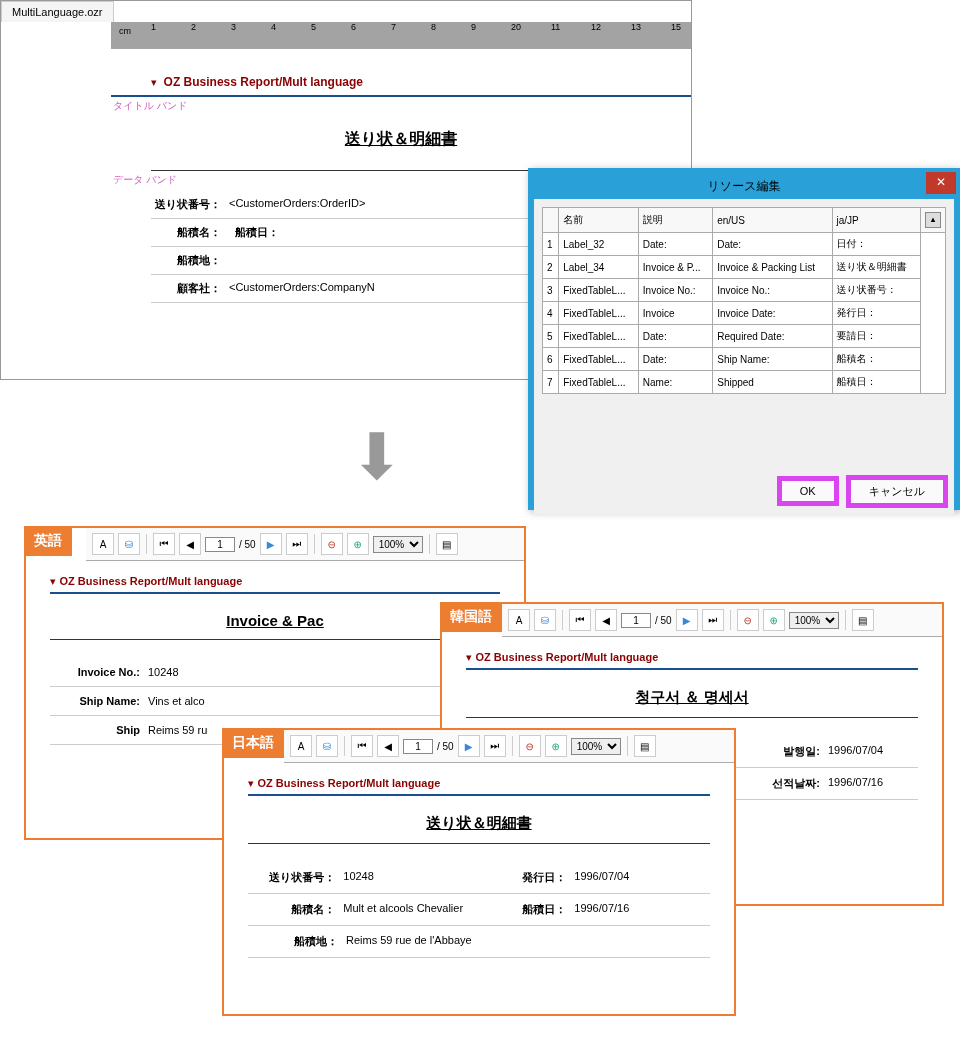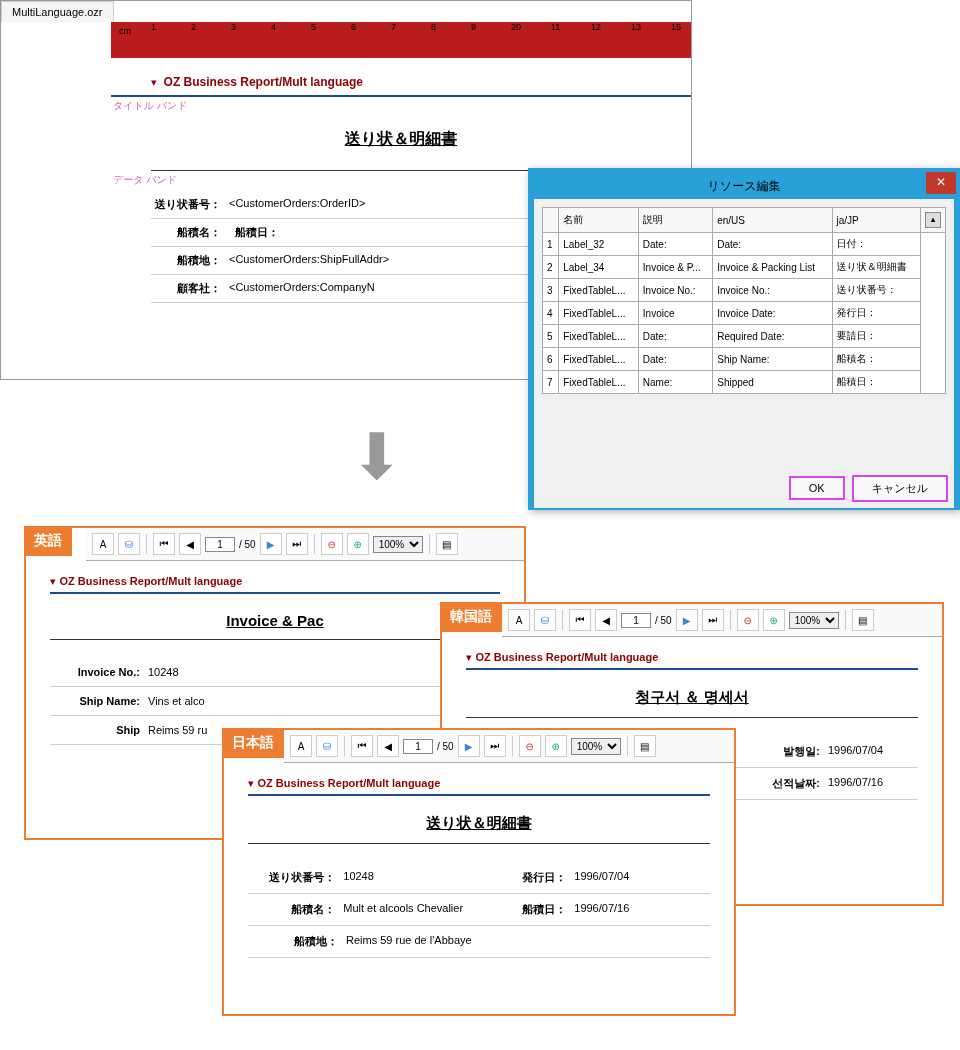--- a/index.html
+++ b/index.html
@@ -1,18 +1,18 @@
 <!DOCTYPE html>
 <html><head>
 <meta charset="utf-8">
 <style>
 body{margin:0;font-family:Arial,sans-serif;font-size:11px;background:#fff;width:960px;height:1050px;position:relative}
 .designer{position:absolute;left:0;top:0;width:690px;height:378px;border:1px solid #999;background:#fff}
 .tab{padding:4px 10px;border:1px solid #ccc;border-bottom:none;background:#f5f5f5;display:inline-block;font-size:11px}
-.ruler{height:36px;background:#b91c1c;position:relative;font-size:9px;color:#000;margin-left:110px}
+.ruler{height:27px;background:#a3a3a3;position:relative;font-size:9px;color:#000;margin-left:110px}
 .ruler-unit{position:absolute;left:8px;top:4px;font-size:9px;color:#000}
 .ruler-tick{position:absolute;top:0;font-size:9px}
 .side-col{position:absolute;left:0;top:42px;width:109px;height:335px;border-right:1px solid #aaa;background:#f8f8f8}
 .side-cell{border-bottom:1px solid #ccc;padding:4px;font-size:10px;height:20px}
 .side-cell.tall{height:180px}
 .data-icon{display:inline-block;width:12px;height:10px;background:#3a87d4;margin-right:2px;vertical-align:middle}
 .design-area{position:absolute;left:110px;top:42px;right:0;bottom:0;overflow:hidden}
 .band-label{font-size:10px;color:#d060c0;padding:2px}
 .page-header{border-bottom:2px solid #1a4f8f;padding: 6px 40px}
 .page-header-text{color:#8b0000;font-weight:bold;font-size:12px}
@@ -25,21 +25,21 @@
 .data-val{flex:1}
 .data-lbl2{font-weight:bold;width:50px;text-align:right}
 .dialog{position:absolute;left:528px;top:168px;width:420px;height:330px;background:#a21caf;border:6px solid #2aa0d8;box-shadow:2px 2px 8px rgba(0,0,0,0.3)}
 .dlg-title{background:#2aa0d8;color:#000;padding:4px 8px;text-align:center;position:relative;font-size:12px}
 .dlg-close{position:absolute;right:-2px;top:-2px;width:30px;height:22px;background:#c0392b;color:#fff;text-align:center;line-height:20px;font-size:12px}
 .dlg-body{padding:8px;background:#f0f0f0;height:254px}
 .grid{width:100%;border-collapse:collapse;background:#fff;font-size:10px}
 .grid th,.grid td{border:1px solid #aaa;padding:4px;text-align:left}
 .grid th{background:#f8f8f8;font-weight:normal}
 .dlg-btns{text-align:right;padding:6px;background:#f0f0f0}
-.dlg-btn{padding:4px 18px;border:2px solid #d946ef;background:#fafafa;font-size:11px;margin-left:4px}
+.dlg-btn{padding:4px 18px;border:5px solid #d946ef;background:#fafafa;font-size:11px;margin-left:4px}
 .arrow-down{position:absolute;left:350px;top:420px;font-size:64px;color:#999}
 .preview{position:absolute;border:2px solid #ed7d31;background:#fff}
 .pv-tag{position:absolute;left:-2px;top:-2px;background:#ed7d31;color:#fff;padding:6px 10px;font-size:14px;font-weight:bold}
 .pv-toolbar{margin-left:60px;height:32px;border-bottom:1px solid #aaa;display:flex;align-items:center;gap:4px;padding:0 6px;background:#fafafa}
 .tb-ic{width:20px;height:20px;border:1px solid #ccc;background:#fff;display:inline-flex;align-items:center;justify-content:center;font-size:10px}
 .tb-sep{width:1px;height:20px;background:#ccc;margin:0 2px}
 .tb-input{width:26px;text-align:center;border:1px solid #888;font-size:10px;padding:1px}
 .tb-page{font-size:10px}
 .tb-sel{font-size:10px;border:1px solid #888;padding:1px}
 .pv-body{padding:14px 24px}
@@ -92,21 +92,20 @@
           <span class="data-lbl">送り状番号：</span>
           <span class="data-val">&lt;CustomerOrders:OrderID&gt;</span>
           <span class="data-lbl2">発行日：</span>
         </div>
       <div class="data-row">
           <span class="data-lbl">船積名：</span>
           <span class="data-lbl2">船積日：</span>
         </div>
       <div class="data-row">
           <span class="data-lbl">船積地：</span>
-          <span class="data-val">&lt;CustomerOrders:ShipFullAddr&gt;</span>
         </div>
       <div class="data-row">
           <span class="data-lbl">顧客社：</span>
           <span class="data-val">&lt;CustomerOrders:CompanyN</span>
           <span class="data-lbl2">担当者：</span>
         </div>
     </div>
   </div>
 </div>
 

